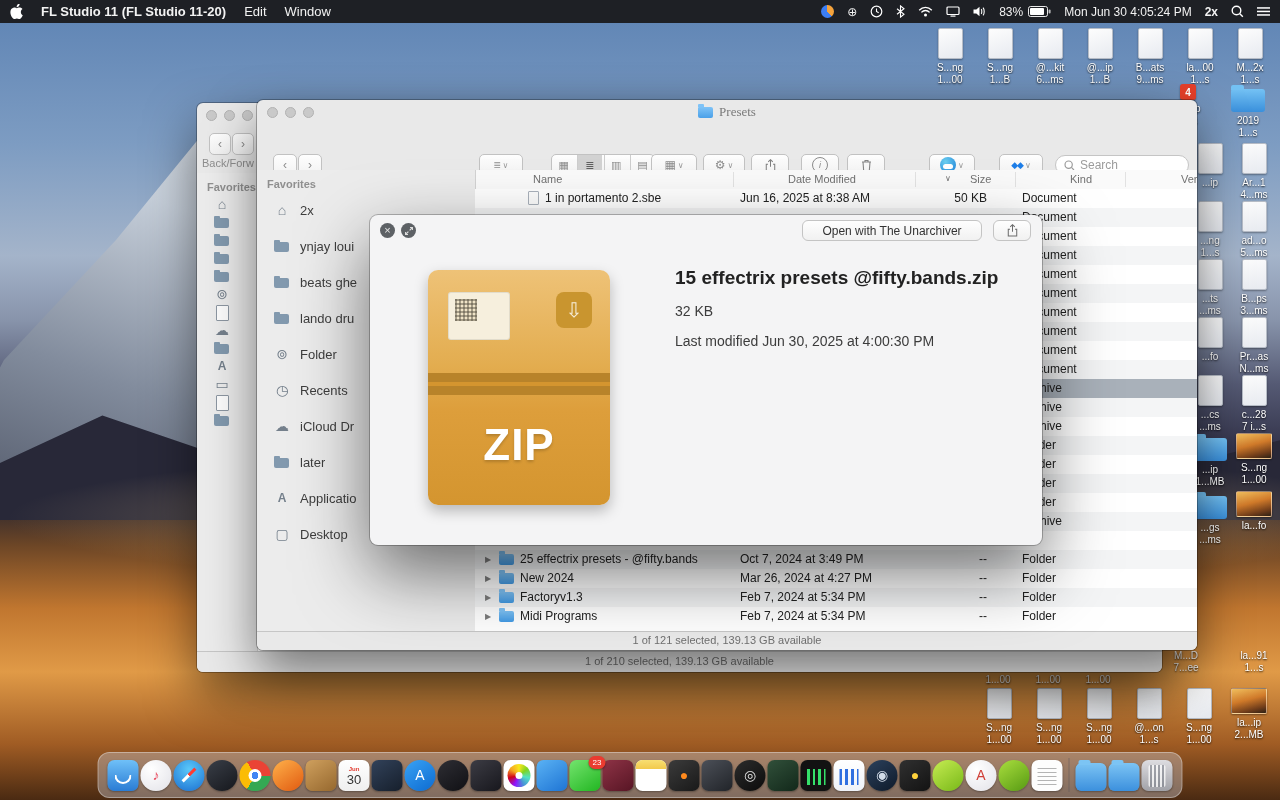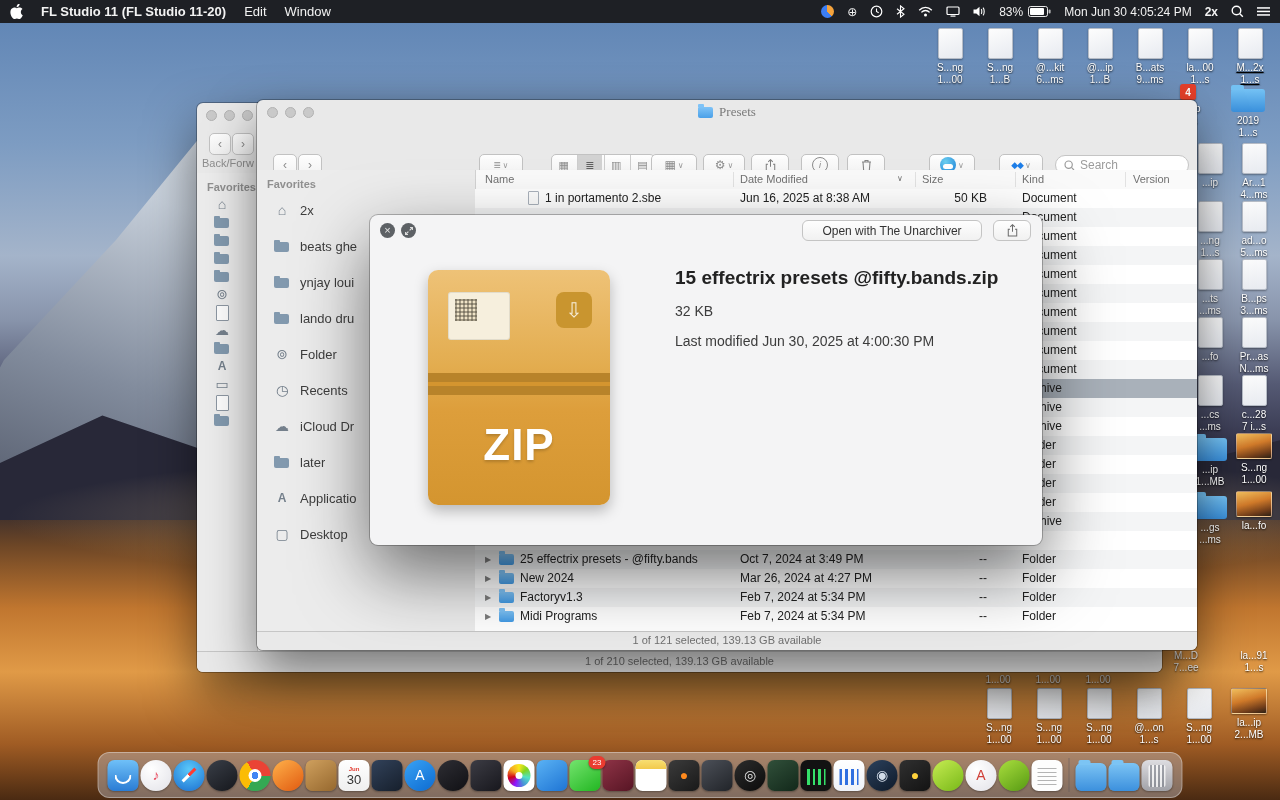--- a/index.html
+++ b/index.html
@@ -86,21 +86,21 @@
   .seg span:first-child{border-left:none;}
   .seg .on{background:#d2d2d2;color:#5f5f5f;}
   .chev{font-size:8px;color:#9a9a9a;}
   .tsearch{position:absolute;top:31px;height:20px;border-radius:11px;background:#fff;border:1px solid #c5c5c5;
     display:flex;align-items:center;gap:5px;padding:0 8px;box-sizing:border-box;color:#9c9c9c;font-size:12px;}
   .pcloud-ic{width:16px;height:16px;border-radius:50%;background:radial-gradient(circle at 35% 30%,#6cd0f0,#1b7ed8);position:relative;}
   .pcloud-ic::after{content:"";position:absolute;left:3px;top:7px;width:10px;height:5px;background:#fff;border-radius:5px;}
   .dropbox-ic{color:#1e7ee8;font-size:9px;letter-spacing:-1px;}
   .wa-headers{position:absolute;left:218px;top:70px;width:722px;height:19px;background:#fafafa;
     border-bottom:1px solid #dadada;font-size:11px;color:#717171;}
-  .hcol{position:absolute;top:0;line-height:18px;white-space:nowrap;}
+  .hcol{position:absolute;top:0;line-height:18px;white-space:nowrap;margin-left:48px;}
   .hsep{position:absolute;top:2px;bottom:2px;width:1px;background:#e2e2e2;}
   .wa-sidebar{position:absolute;left:0;top:70px;width:218px;bottom:18px;background:#ececec;border-right:1px solid #d2d2d2;}
   .sb-item{height:36px;display:flex;align-items:center;gap:9px;padding-left:16px;font-size:13px;color:#3e3e3e;}
   .sb-label{white-space:nowrap;overflow:hidden;}
   .si{width:18px;height:18px;display:inline-flex;align-items:center;justify-content:center;
     font-size:14px;color:#75808c;flex:0 0 18px;position:relative;}
   .shape-folder::before{content:"";position:absolute;top:5px;left:1px;width:15px;height:10px;background:#8299ae;border-radius:1px 2px 2px 2px;}
   .shape-folder::after{content:"";position:absolute;top:3px;left:1px;width:6px;height:3px;background:#8299ae;border-radius:1px 1px 0 0;}
   .shape-page::before{content:"";position:absolute;top:2px;left:3px;width:11px;height:14px;background:#fdfdfd;border:1px solid #8d97a2;border-radius:1px;}
   .si-applications{font-size:12px;font-weight:bold;}
@@ -230,21 +230,21 @@
     <div class="dicon" style="left: 1127px; top: 28px; width: 46px;">
       <div class="dic dic-file"></div>
       <div class="dlab">B...ats</div>
       <div class="dlab">9...ms</div>
     </div>
     <div class="dicon" style="left: 1177px; top: 28px; width: 46px;">
       <div class="dic dic-file"></div>
       <div class="dlab">la...00</div>
       <div class="dlab">1...s</div>
     </div>
-    <div class="dicon" style="left: 1227px; top: 28px; width: 46px; text-decoration: underline;">
+    <div class="dicon" style="left: 1227px; top: 28px; width: 46px;">
       <div class="dic dic-file"></div>
       <div class="dlab">M...2x</div>
       <div class="dlab">1...s</div>
     </div>
     <div class="dicon" style="left: 1162px; top: 84px; width: 52px;">
       <div class="dic dic-red-badge">4</div>
       <div class="dlab">1...pp</div>
       <div class="dlab">1...s</div>
     </div>
     <div class="dicon" style="left: 1222px; top: 84px; width: 52px;">
@@ -484,25 +484,25 @@
 
   <div class="wa-sidebar">
     <div class="sb-head">Favorites</div>
     <div id="sidebarA-items">
         <div class="sb-item">
           <span class="si si-home">⌂</span>
           <span class="sb-label">2x</span>
         </div>
         <div class="sb-item">
           <span class="si si-folder shape-folder"></span>
+          <span class="sb-label">ynjay loui</span>
+        </div>
+        <div class="sb-item">
+          <span class="si si-folder shape-folder"></span>
           <span class="sb-label">beats ghe</span>
-        </div>
-        <div class="sb-item">
-          <span class="si si-folder shape-folder"></span>
-          <span class="sb-label">ynjay loui</span>
         </div>
         <div class="sb-item">
           <span class="si si-folder shape-folder"></span>
           <span class="sb-label">lando dru</span>
         </div>
         <div class="sb-item">
           <span class="si si-airdrop">⊚</span>
           <span class="sb-label">Folder</span>
         </div>
         <div class="sb-item">

